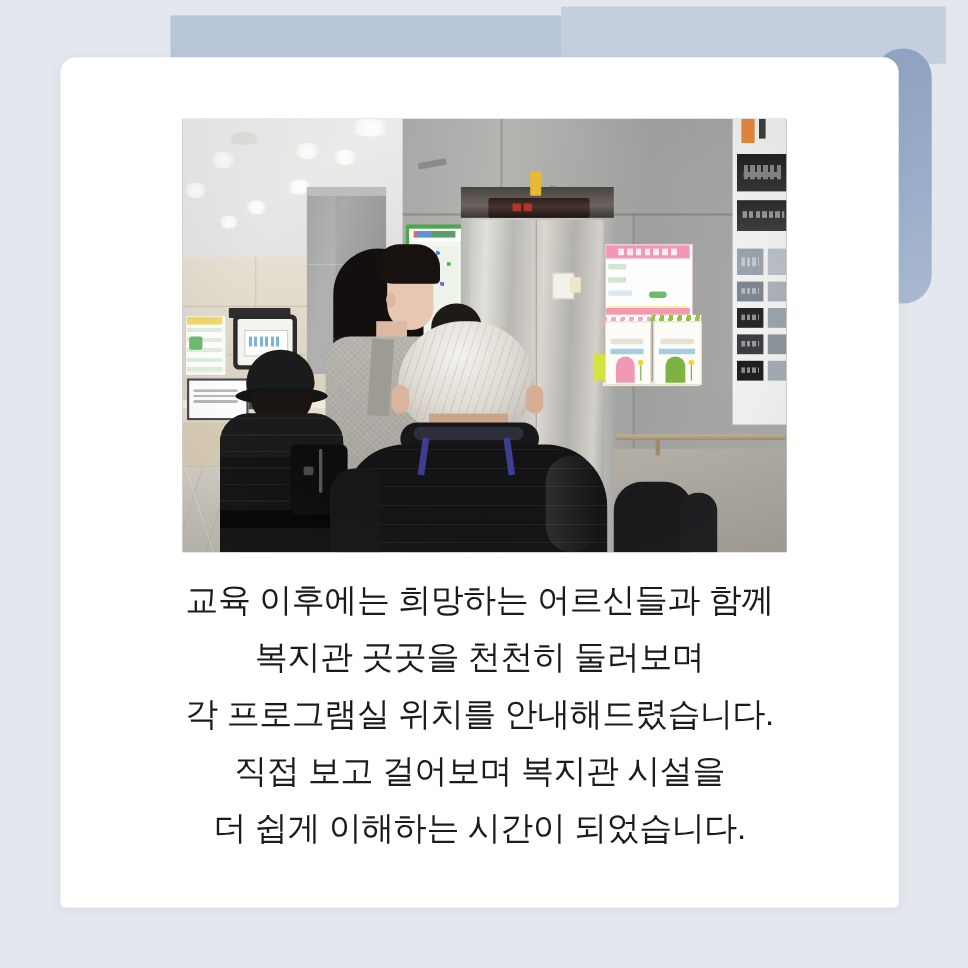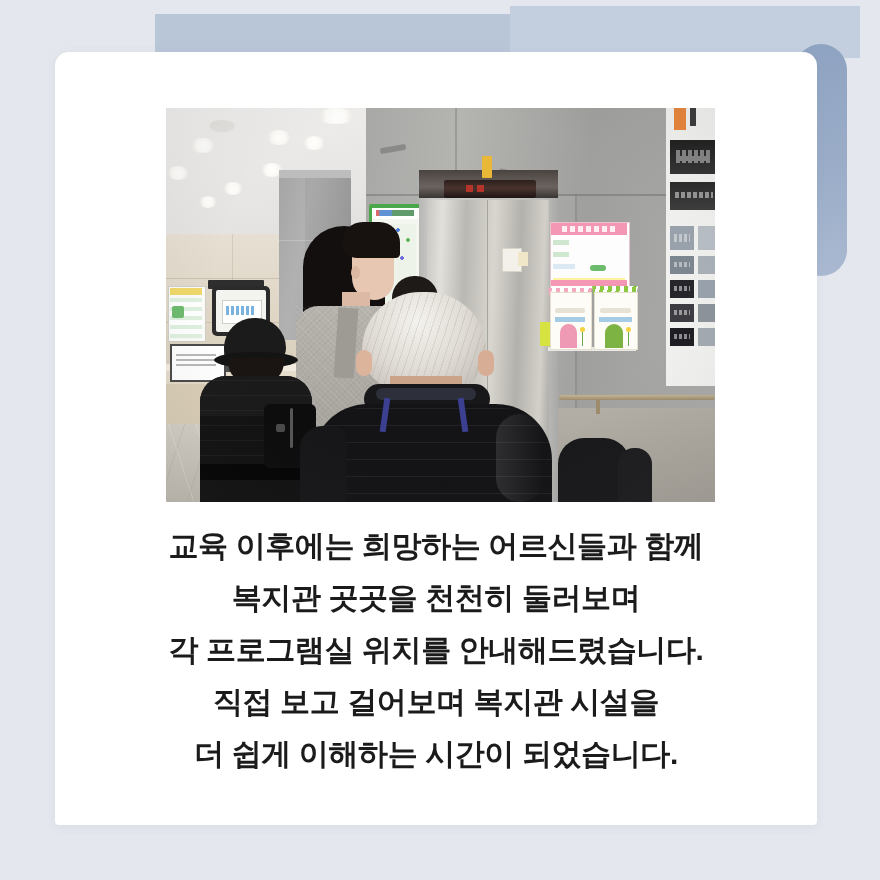--- a/index.html
+++ b/index.html
@@ -332,21 +332,21 @@
 
   .photo-vignette{left:0;top:0;width:549px;height:394px;
     background:radial-gradient(ellipse at 50% 45%,rgba(255,255,255,0) 58%,rgba(70,70,70,.10) 100%);}
 
   
   .caption{
     position:absolute;left:40px;top:468px;width:682px;
     text-align:center;
     color:#1b1b1b;
     font-size:30px;
-    font-weight:700;
+    font-weight:400;
     line-height:52px;
     letter-spacing:-0.4px;
     white-space:pre-line;
   }
 </style>
 </head>
 <body>
 
 <div class="stage">
 

